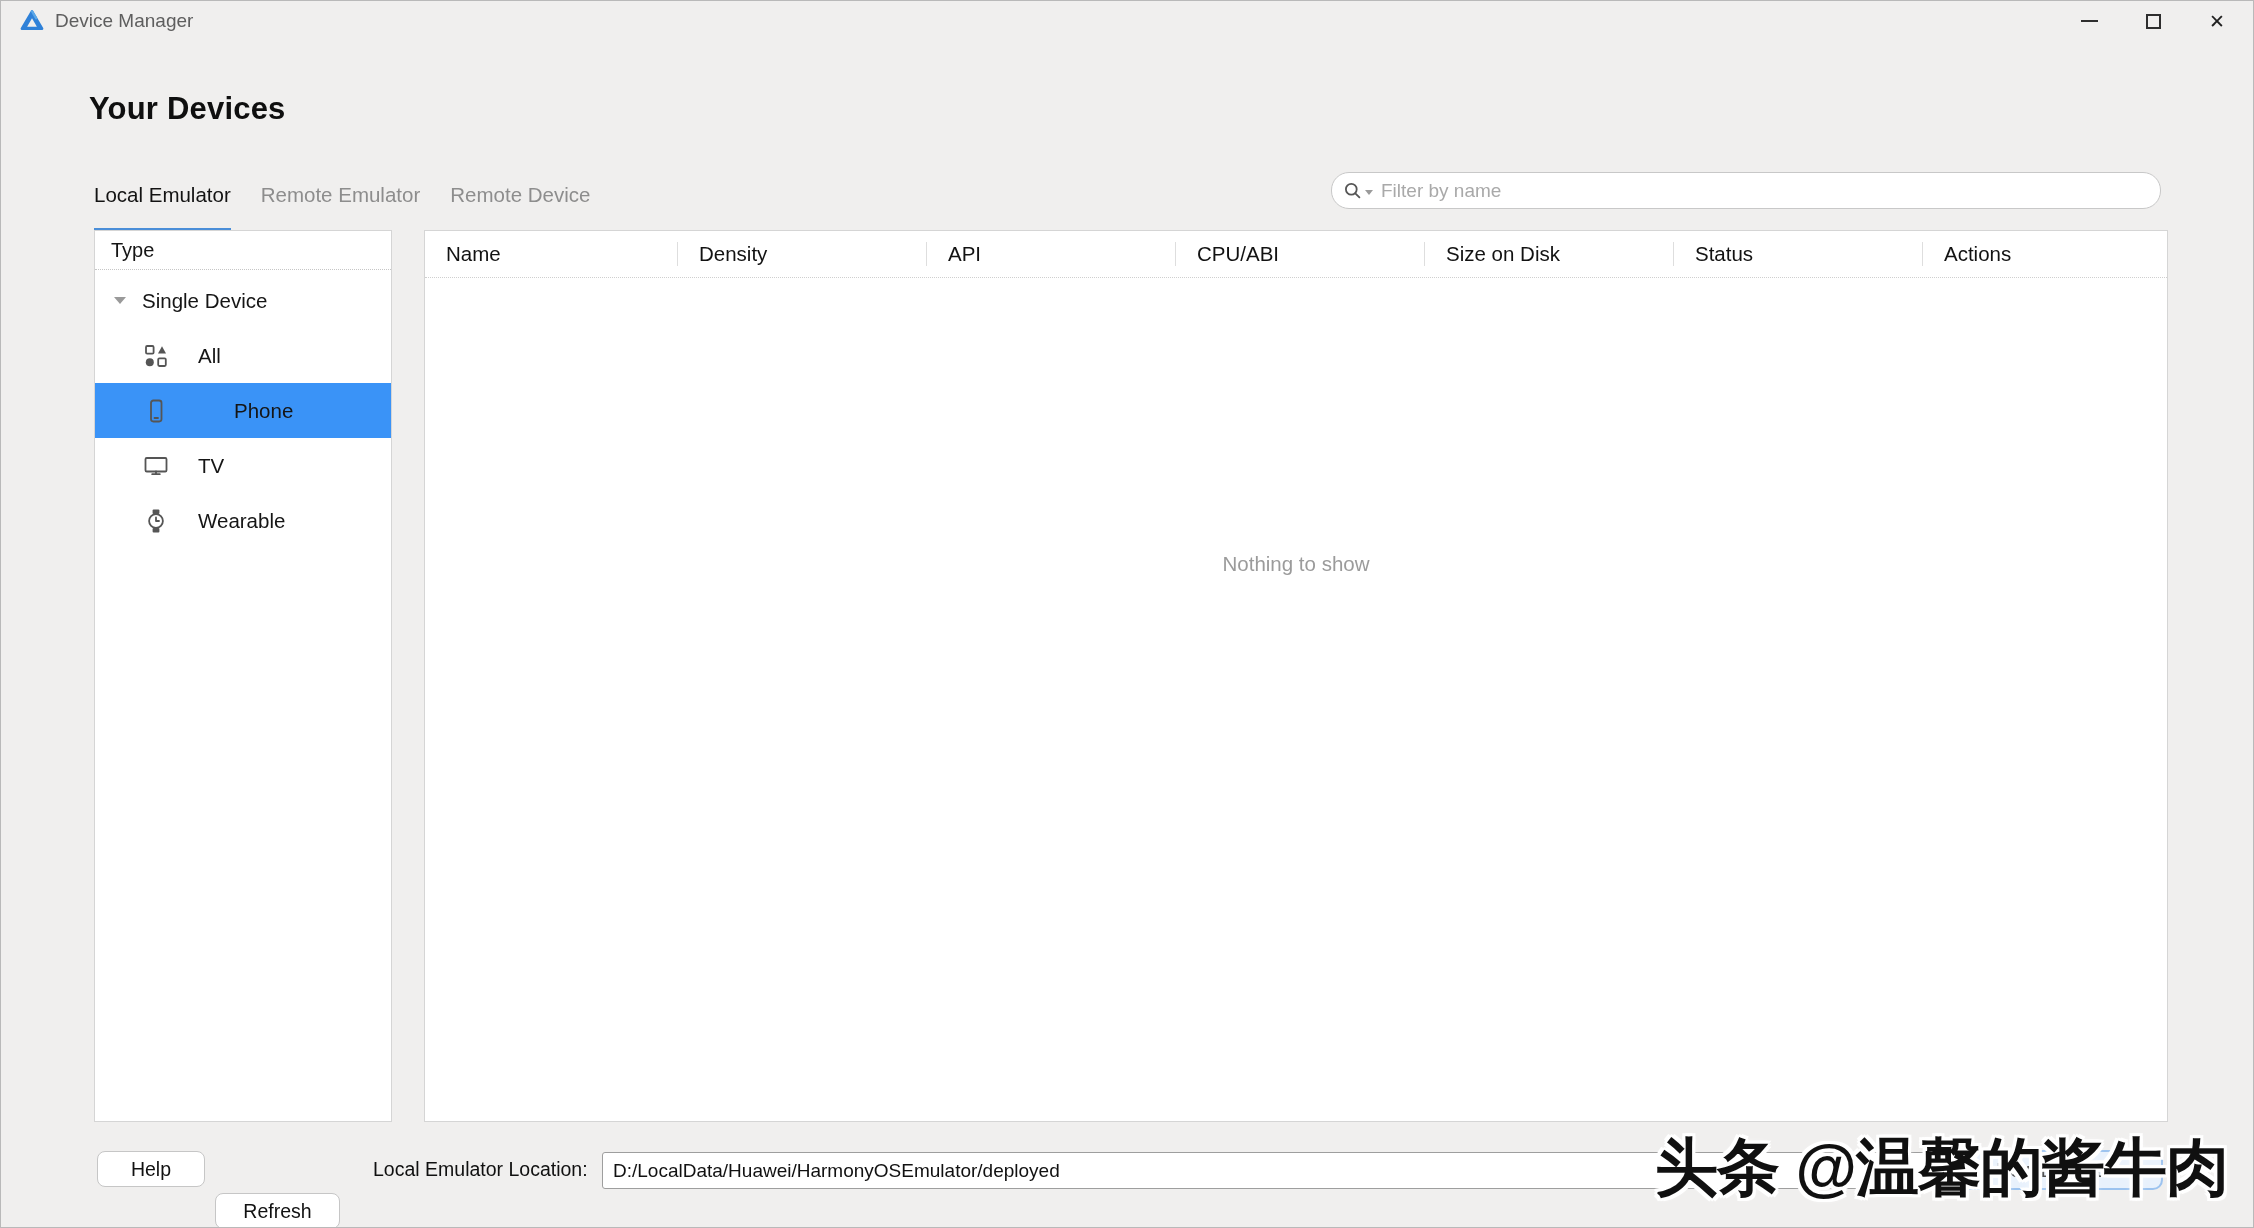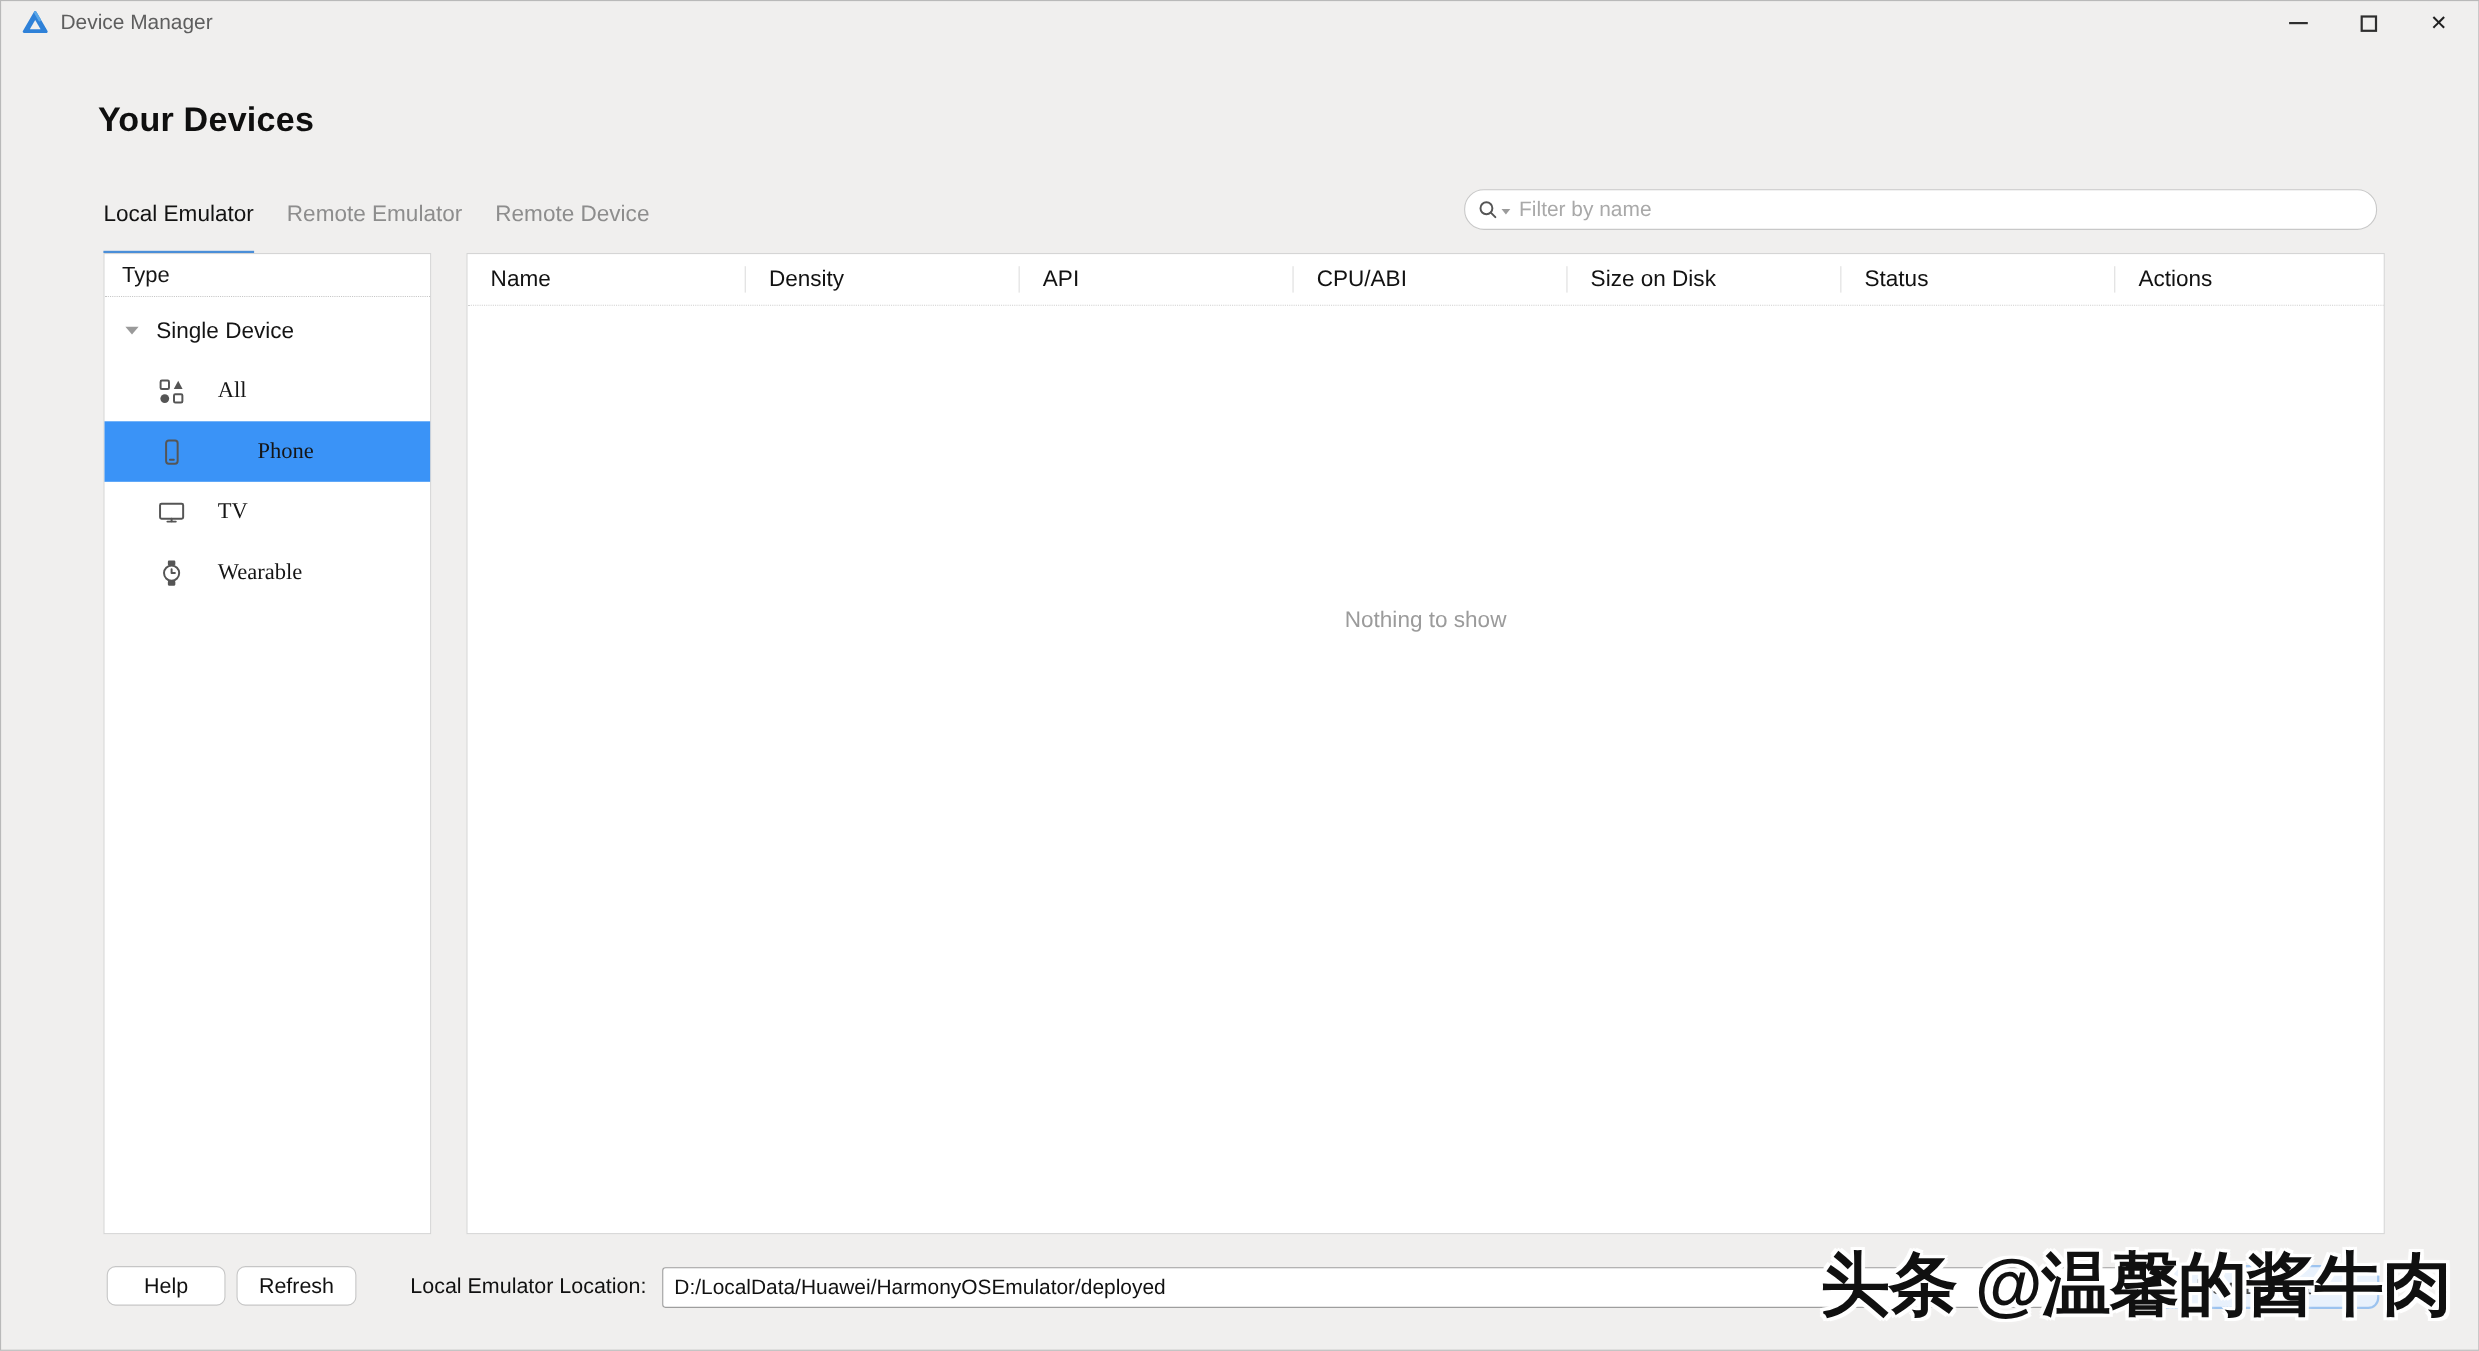--- a/index.html
+++ b/index.html
@@ -28,36 +28,36 @@
   .filter .caret { width: 0; height: 0; border-left: 4px solid transparent; border-right: 4px solid transparent; border-top: 5px solid #9b9b9b; margin: 4px 6px 0 3px; }
   .filter input { flex: 1; border: none; outline: none; background: transparent; font-size: 19px; color: #333; font-family: "Liberation Sans", sans-serif; }
   .filter input::placeholder { color: #a9a9a9; }
   
   .sidebar { position: absolute; left: 93px; top: 229px; width: 298px; height: 892px; background: #fff; border: 1px solid #d5d5d5; }
   .type-header { height: 39px; display: flex; align-items: center; padding-left: 16px; font-size: 20px; color: #151515; border-bottom: 1px dotted #c6c6c6; }
   .tree { padding-top: 3px; }
   .tree-row { height: 55px; display: flex; align-items: center; font-size: 20.5px; color: #151515; cursor: default; }
   .group-row .caret-down { margin-left: 19px; width: 0; height: 0; border-left: 6px solid transparent; border-right: 6px solid transparent; border-top: 7px solid #9a9a9a; }
   .group-row .group-label { margin-left: 16px; }
-  .tree-item { padding-left: 47px; font-family: Liberation Serif, serif; }
+  .tree-item { padding-left: 47px; }
   .tree-item .item-icon { width: 28px; height: 28px; display: flex; align-items: center; justify-content: center; }
   .tree-item .item-label { margin-left: 28px; }
   .tree-item.selected { background: var(--selection-blue, #3a93f7); gap: 36px; }
   
   .table-panel { position: absolute; left: 423px; top: 229px; width: 1744px; height: 892px; background: #fff; border: 1px solid #d5d5d5; }
   .thead { display: flex; height: 47px; border-bottom: 1px dotted #cfcfcf; align-items: center; }
   .th { width: 249px; padding-left: 21px; display: flex; align-items: center; font-size: 20.5px; color: #121212; border-right: 1px solid #dedede; }
   .th:first-child { width: 253px; }
   .th:last-child { flex: 1; border-right: none; }
   .tbody { position: relative; height: 843px; }
   .empty-text { position: absolute; top: 274px; left: 0; width: 100%; text-align: center; font-size: 20.5px; color: #9b9b9b; }
   
   .btn { position: absolute; top: 1150px; height: 36px; background: #fff; border: 1px solid #c6c6c6; border-radius: 8px; font-size: 19.5px; color: #111; display: flex; align-items: center; justify-content: center; font-family: "Liberation Sans", sans-serif; cursor: default; }
   .btn-help { left: 96px; width: 108px; }
-  .btn-refresh { left: 214px; width: 109px; }
+  .btn-refresh { left: 214px; width: 125px; margin-top: 42px; }
   .loc-label { position: absolute; left: 372px; top: 1150px; height: 36px; line-height: 36px; font-size: 19.5px; color: #101010; }
   .loc-input { position: absolute; left: 601px; top: 1151px; width: 1336px; height: 37px; border: 1px solid #9e9e9e; border-radius: 3px; background: #fff; font-size: 19px; color: #111; padding: 0 10px; font-family: "Liberation Sans", sans-serif; outline: none; }
   .btn-new-emulator { position: absolute; left: 1951px; top: 1149px; width: 211px; height: 40px; background: #e8f1fc; border: 2px solid #9cc3ef; border-radius: 10px; font-size: 19.5px; color: #333; display: flex; align-items: center; justify-content: center; z-index: 1; cursor: default; }
   
   .watermark {
     position: absolute; right: 25px; top: 1124px; z-index: 2;
     font-size: 63px; font-weight: 800; color: #101010; white-space: nowrap; letter-spacing: -1px;
     font-family: "Liberation Sans", "DejaVu Sans", sans-serif;
     text-shadow: -3px -3px 0 #fff, 3px -3px 0 #fff, -3px 3px 0 #fff, 3px 3px 0 #fff,
                  0 -3px 0 #fff, 0 3px 0 #fff, -3px 0 0 #fff, 3px 0 0 #fff, 0 0 7px #fff;

